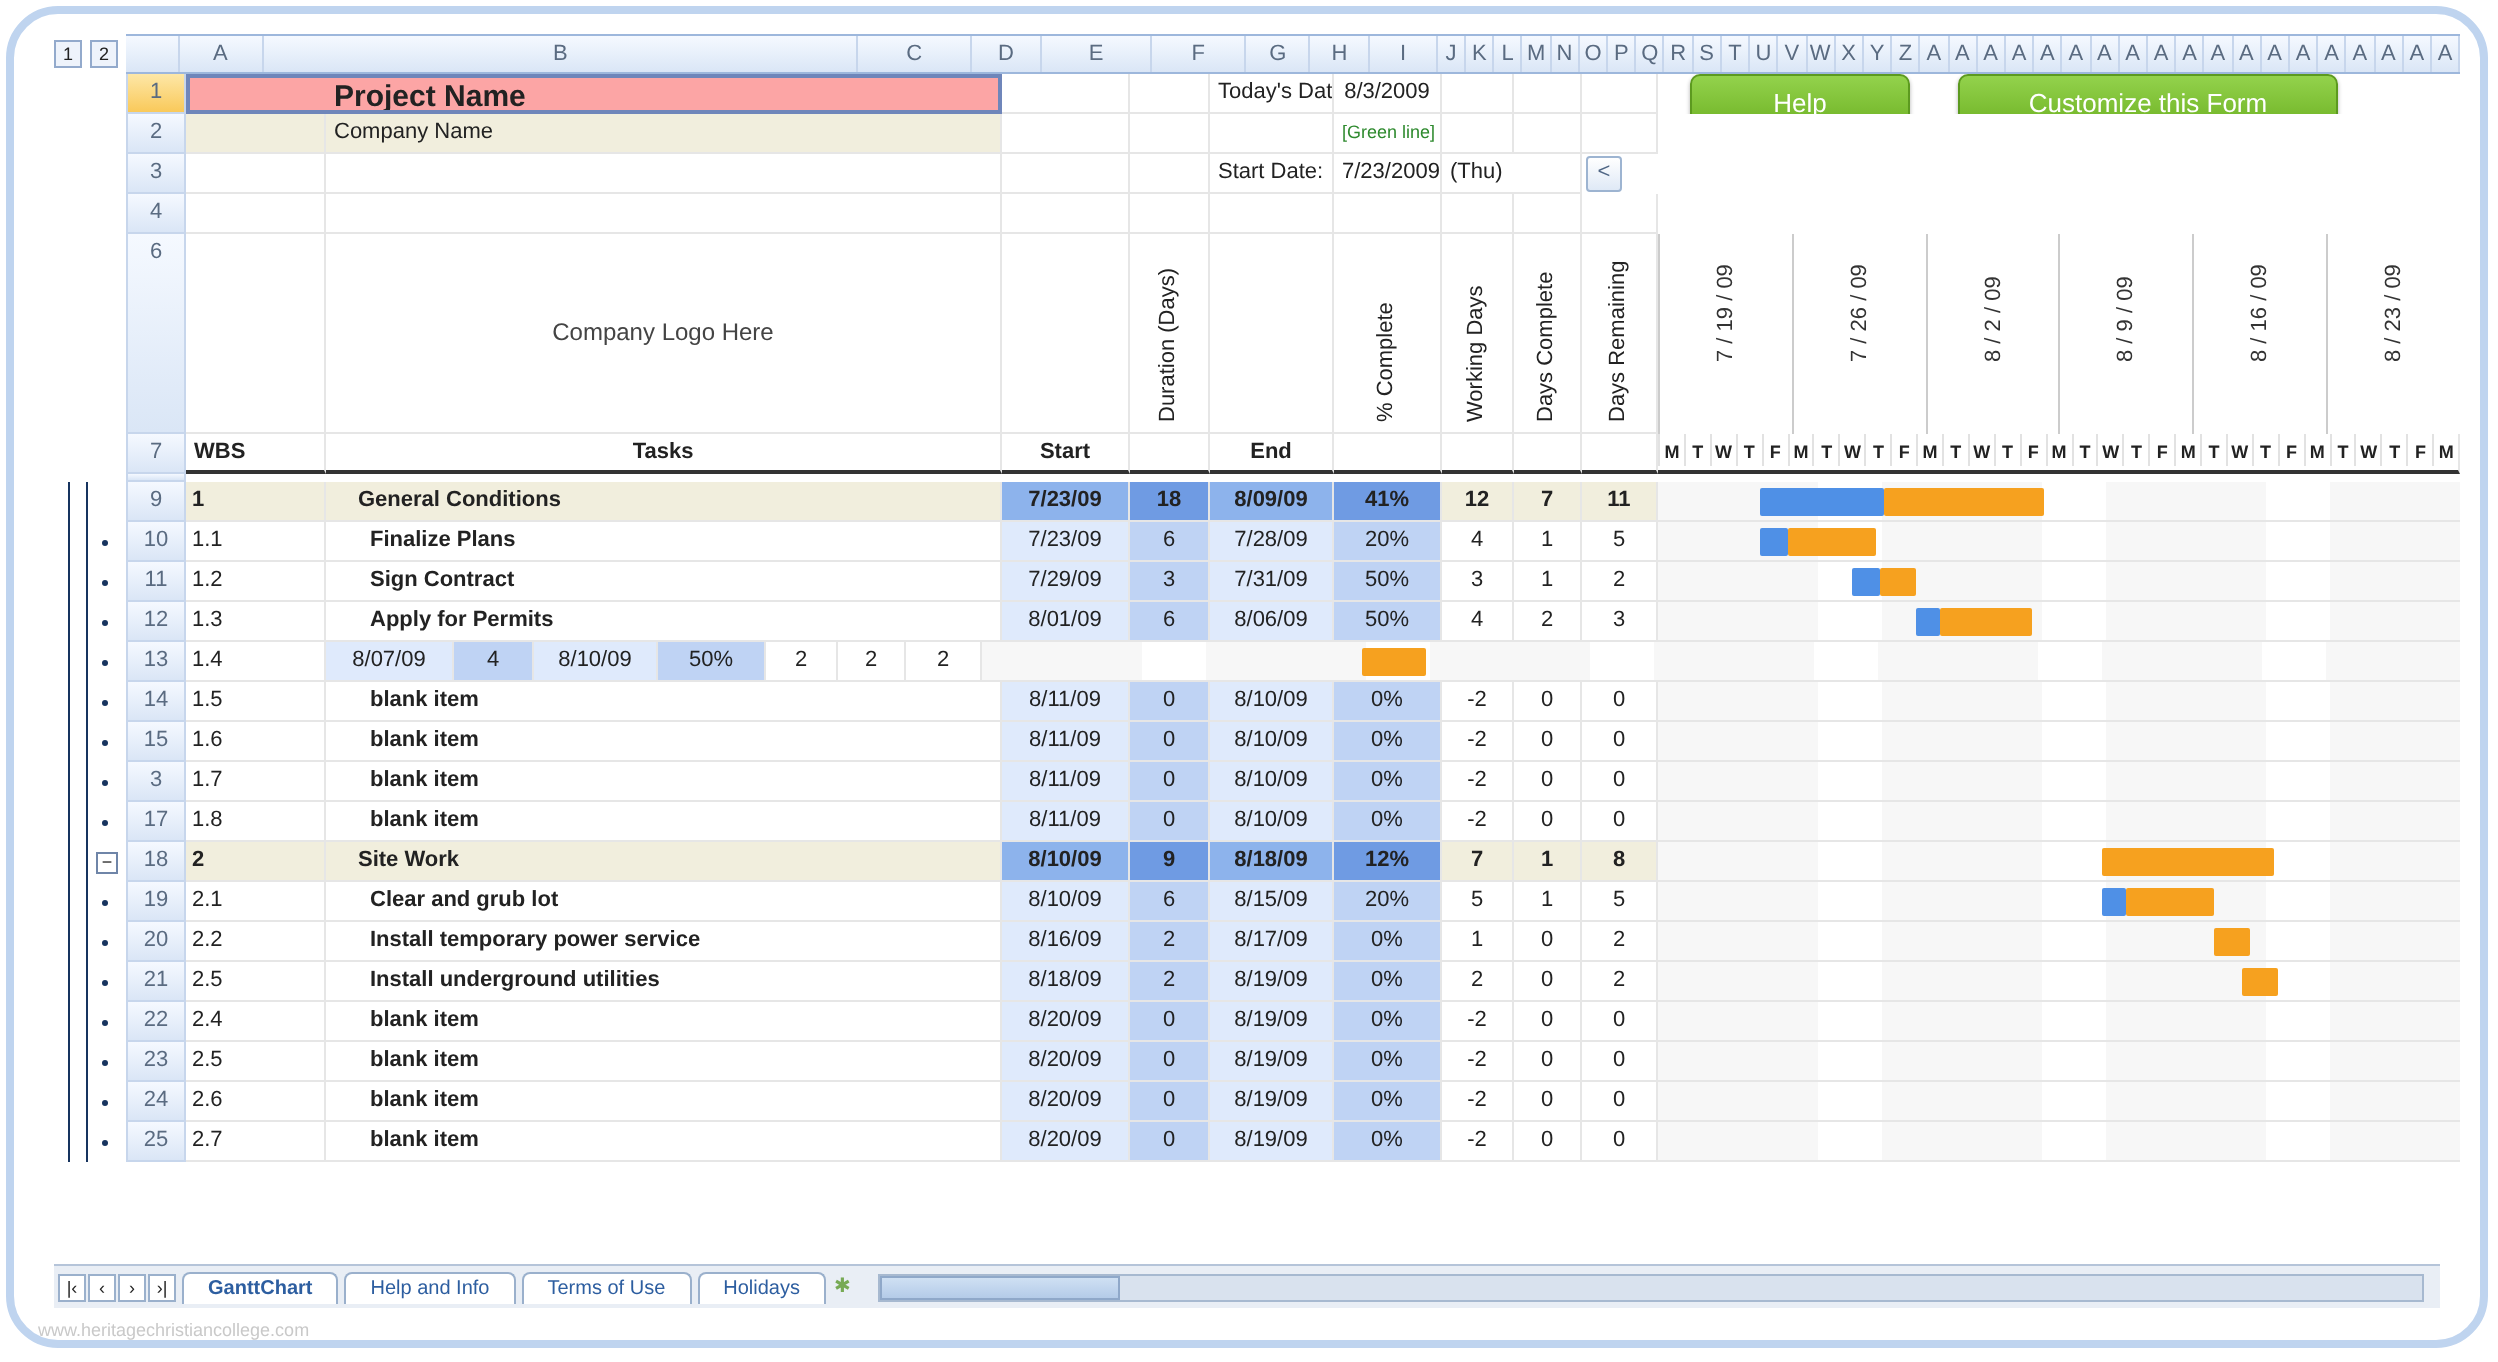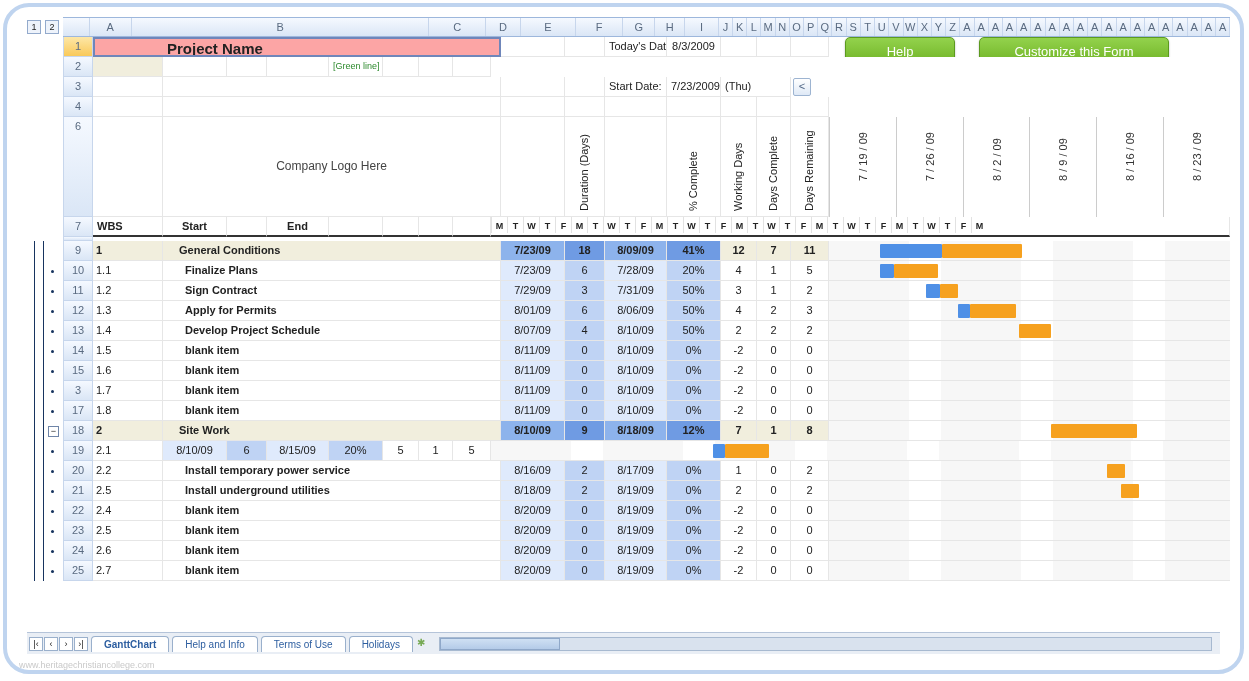--- a/index.html
+++ b/index.html
@@ -255,20 +255,21 @@
       <div class="cell cH"></div>
       <div class="cell cI"></div>
       <div class="cell" style="flex:1; border:none; padding-top:0; display:flex; gap:24px; align-items:flex-start; padding-left:16px;">
         <div class="btn help">Help</div>
         <div class="btn cust">Customize this Form</div>
       </div>
     </div>
 
     <div class="row r2">
       <div class="cell cA"></div>
+      <div class="cell cB">Company Name</div>
       <div class="cell cC"></div>
       <div class="cell cD"></div>
       <div class="cell cE"></div>
       <div class="cell cF greenline">[Green line]</div>
       <div class="cell cG"></div>
           <div class="cell cH"></div>
           <div class="cell cI"></div>
       <div class="cell" style="flex:1;border:none;"></div>
     </div>
 
@@ -337,20 +338,21 @@
               </div>
               <div class="gweek">
                 <div class="wdate">8 / 23 / 09</div>
               </div>
             </div>
       </div>
     </div>
 
     <div class="row r7">
       <div class="cell cA">WBS</div>
+      <div class="cell cB">Tasks</div>
       <div class="cell cC" style="text-align:center;">Start</div>
       <div class="cell cD"></div>
       <div class="cell cE" style="text-align:center;">End</div>
       <div class="cell cF"></div>
       <div class="cell cG"></div>
           <div class="cell cH"></div>
           <div class="cell cI"></div>
       <div class="cell" style="flex:1;border-bottom:2px solid #333; position:relative;">
         <div class="daylabels" id="daylabels" style="position:absolute;inset:0;">
               <div class="dl">M</div>
@@ -447,21 +449,20 @@
             <div class="cell cG">4</div>
             <div class="cell cH">2</div>
             <div class="cell cI">3</div>
             <div class="gantt-cell gantt-grid-bg">
               <div class="bar blue" style="left: 129px; width: 12px;"></div>
               <div class="bar orange" style="left: 141px; width: 46px;"></div>
             </div>
           </div>
           <div class="row drow">
             <div class="cell cA">1.4</div>
-            <div class="cell cB">Develop Project Schedule</div>
             <div class="cell cC">8/07/09</div>
             <div class="cell cD">4</div>
             <div class="cell cE">8/10/09</div>
             <div class="cell cF">50%</div>
             <div class="cell cG">2</div>
             <div class="cell cH">2</div>
             <div class="cell cI">2</div>
             <div class="gantt-cell gantt-grid-bg">
               <div class="bar orange" style="left: 190px; width: 32px;"></div>
             </div>
@@ -523,20 +524,21 @@
             <div class="cell cF">12%</div>
             <div class="cell cG">7</div>
             <div class="cell cH">1</div>
             <div class="cell cI">8</div>
             <div class="gantt-cell gantt-grid-bg">
               <div class="bar orange" style="left: 222px; width: 86px;"></div>
             </div>
           </div>
           <div class="row drow">
             <div class="cell cA">2.1</div>
+            <div class="cell cB">Clear and grub lot</div>
             <div class="cell cC">8/10/09</div>
             <div class="cell cD">6</div>
             <div class="cell cE">8/15/09</div>
             <div class="cell cF">20%</div>
             <div class="cell cG">5</div>
             <div class="cell cH">1</div>
             <div class="cell cI">5</div>
             <div class="gantt-cell gantt-grid-bg">
               <div class="bar blue" style="left: 222px; width: 12px;"></div>
               <div class="bar orange" style="left: 234px; width: 44px;"></div>

